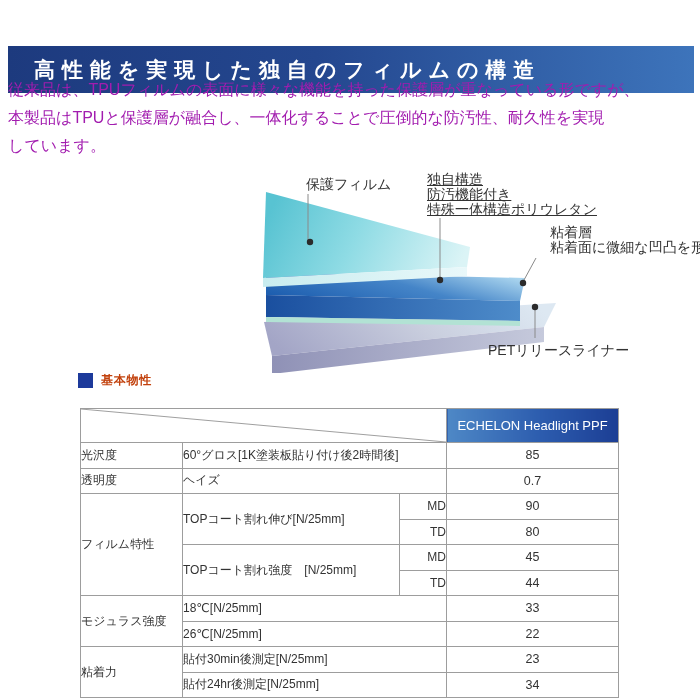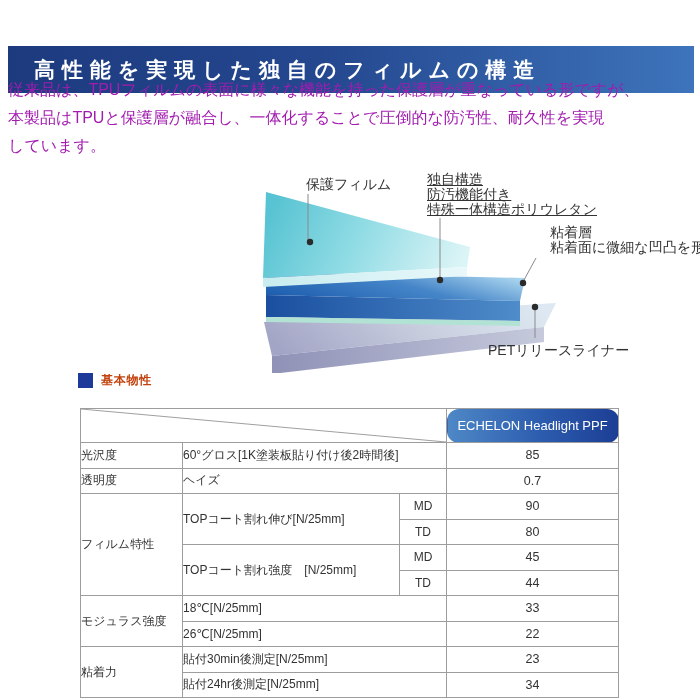--- a/index.html
+++ b/index.html
@@ -55,25 +55,25 @@
   .spec-table th,.spec-table td{
     border:1px solid #9d9d9d;padding:0;font-weight:normal;
     overflow:hidden;
   }
   .spec-table tr{height:25.5px;}
   .spec-table tr.hdr{height:34px;}
   .th-empty{position:relative;background:#ffffff;}
   .th-empty svg{position:absolute;left:0;top:0;width:100%;height:100%;display:block;}
   .th-product{
     background:linear-gradient(90deg,#4e88c6 0%,#2c5cae 55%,#1c3e94 100%);
-    color:#ffffff;font-weight:bold;font-size:13px;text-align:center;border-radius:12px;
+    color:#ffffff;font-weight:bold;font-size:13px;text-align:center;
   }
   td.cat{padding-left:0;text-align:left;}
   td.item{text-align:left;}
-  td.sub{text-align:center;}
+  td.sub{text-align:right;}
   td.val{text-align:center;font-size:12.5px;}
 </style>
 </head>
 <body>
 
 <div class="title-bar">
   <h1>高性能を実現した独自のフィルムの構造</h1>
 </div>
 
 <div class="intro">

